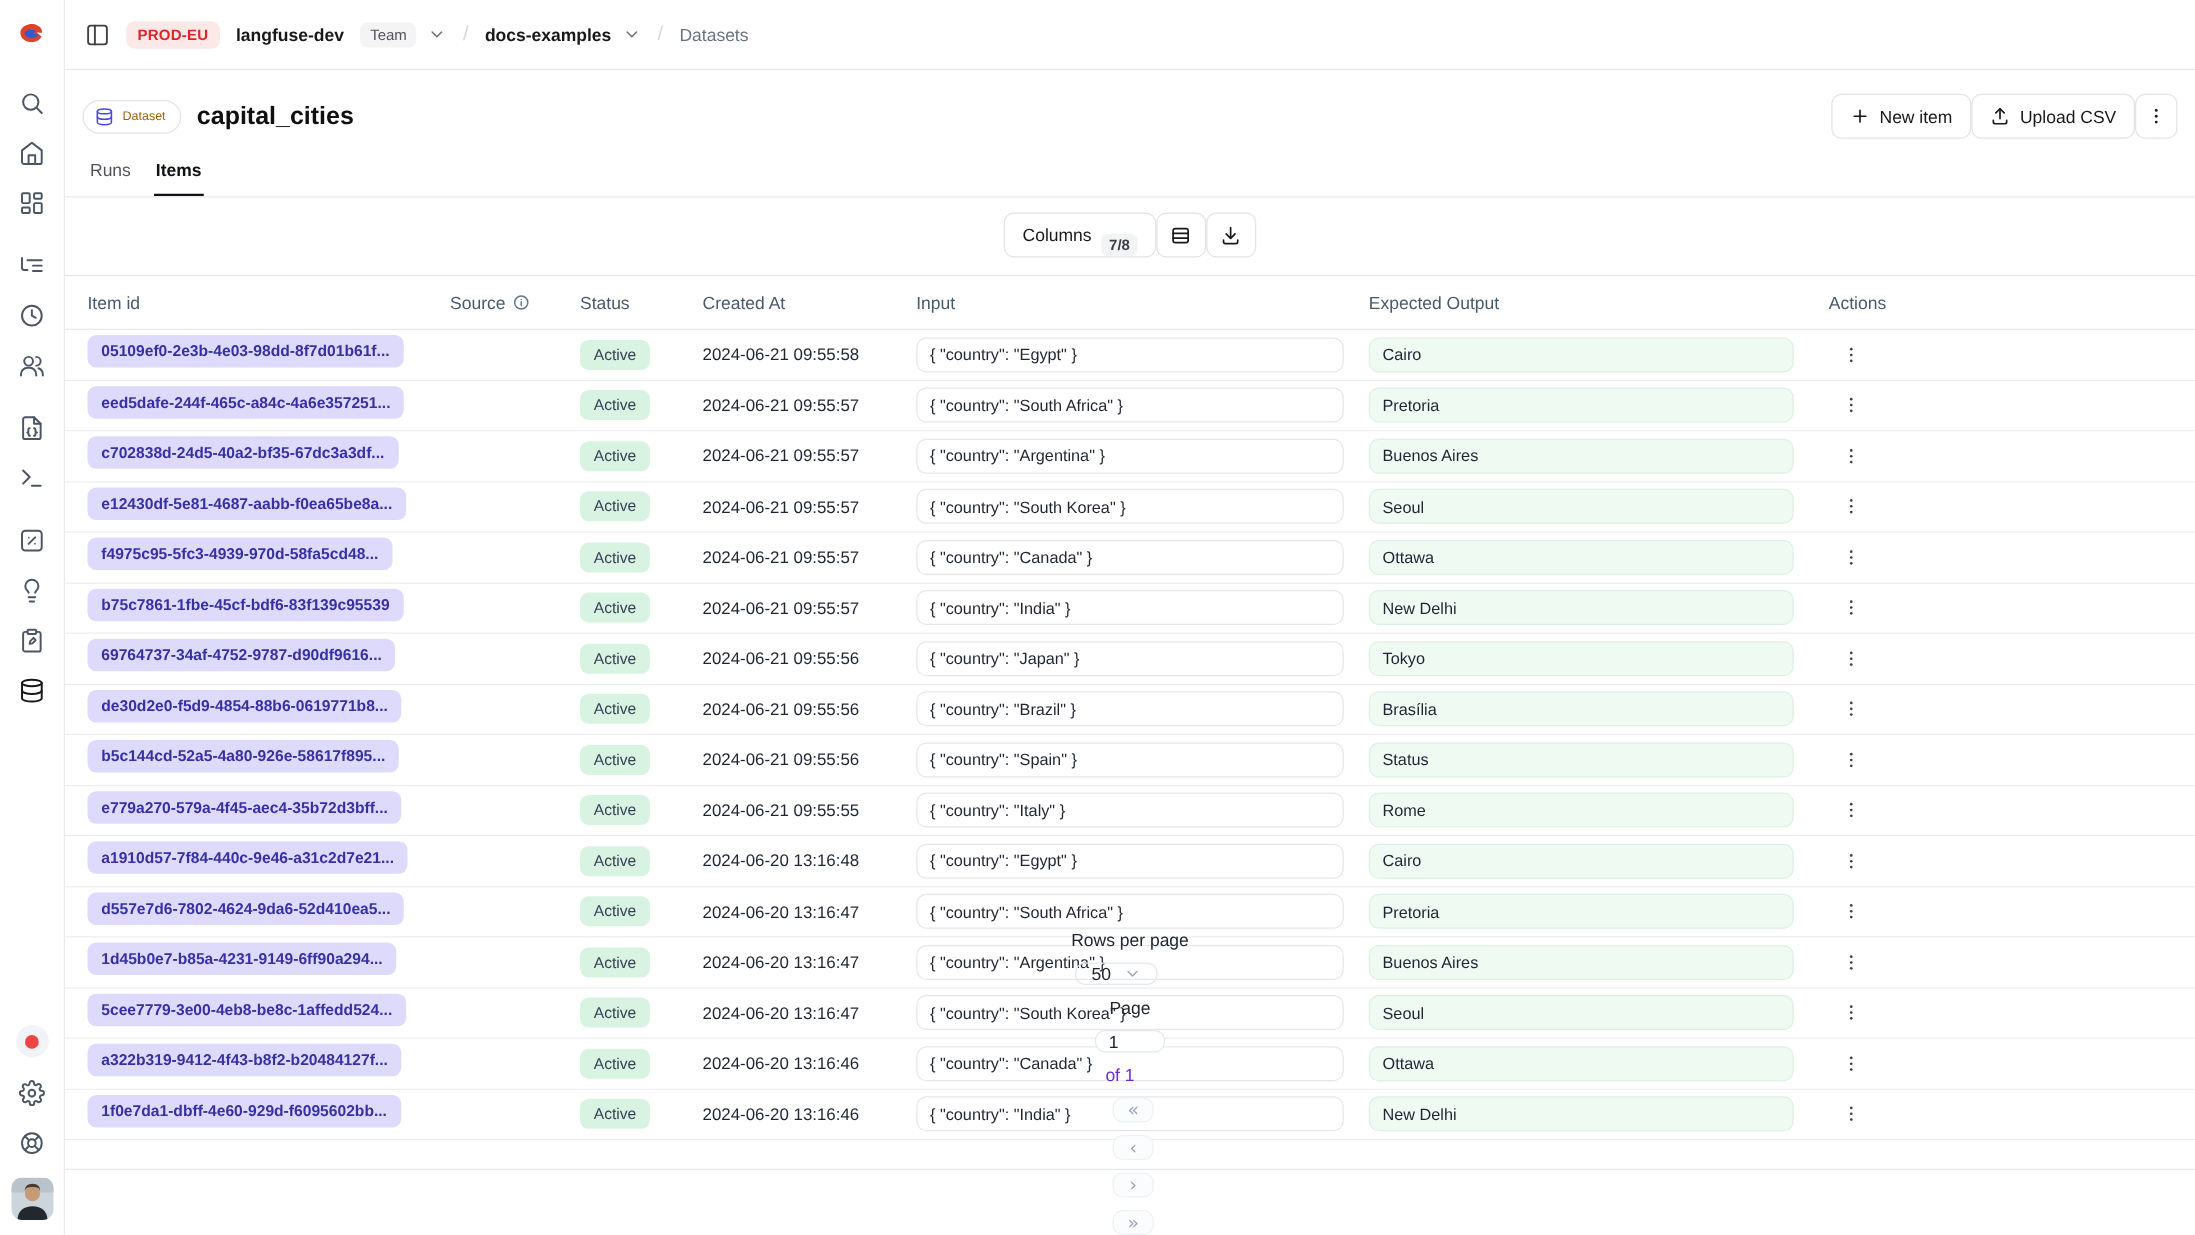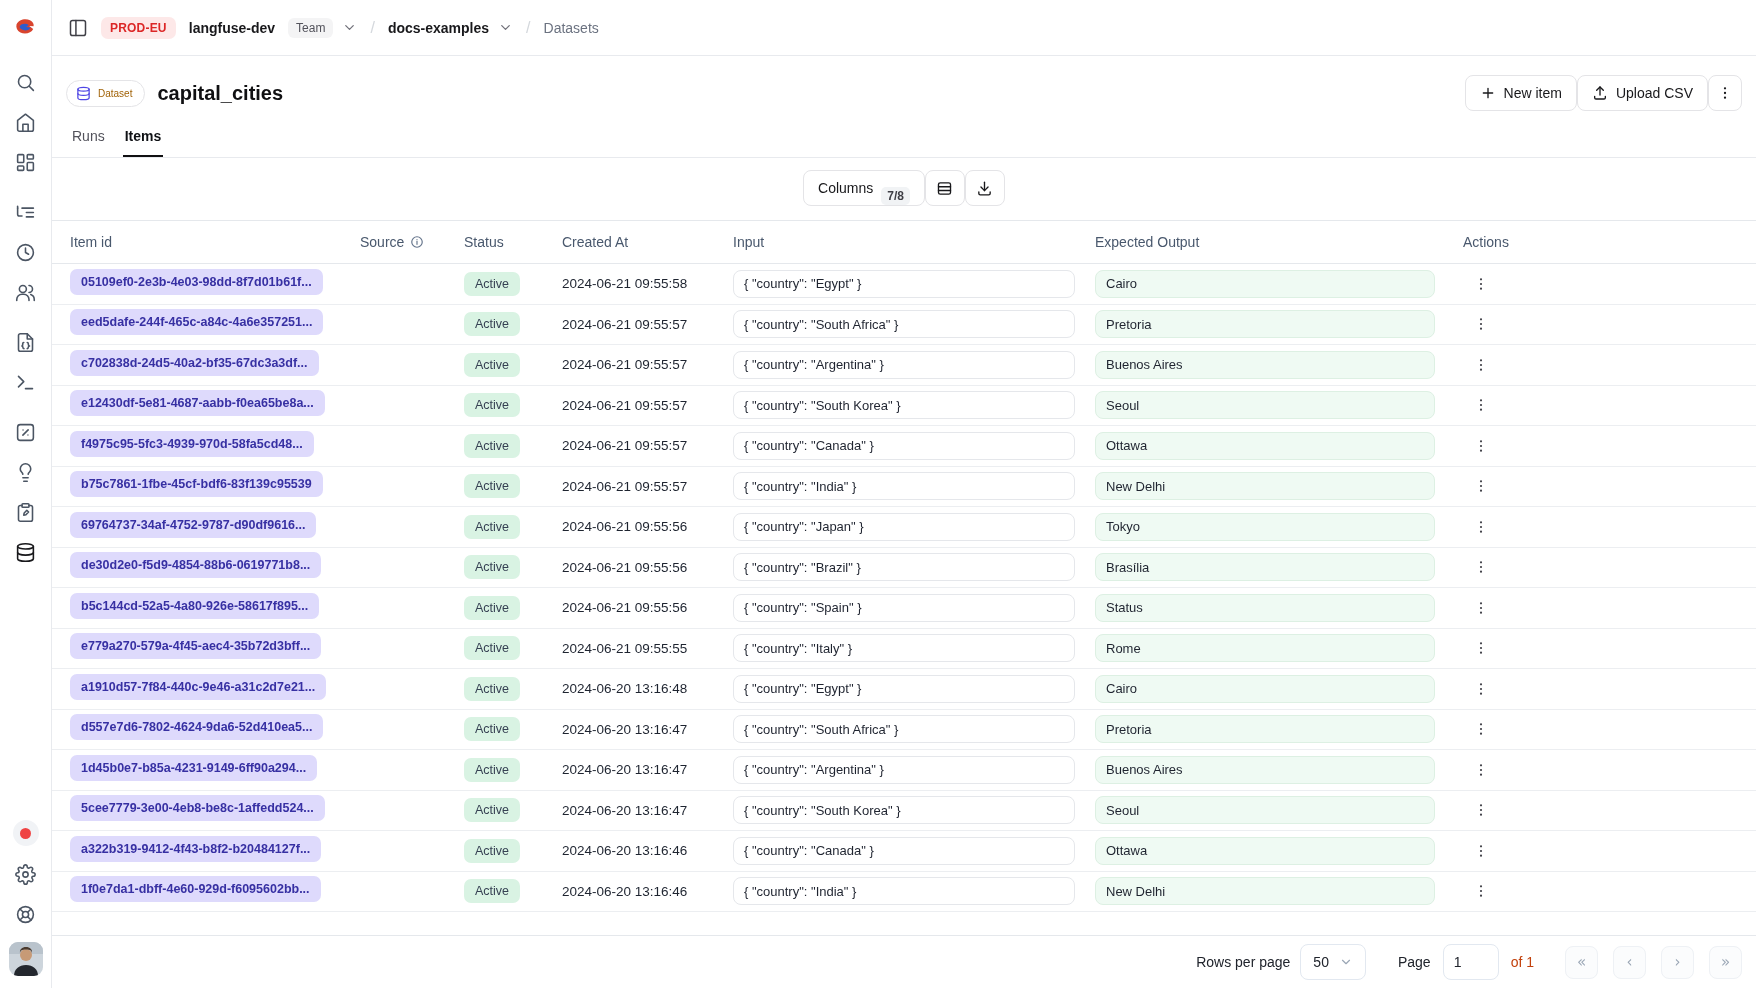--- a/index.html
+++ b/index.html
@@ -82,29 +82,29 @@
             padding:0 10px; font-size:13px; color:#1f2430; border-radius:8px;
             white-space:nowrap; overflow:hidden; }
   .in-box { background:#fff; border:1px solid #e5e7eb; }
   .out-box { background:#effaf3; border:1px solid #ddf0e3; }
   .kebab { margin-left:14px; width:24px; height:24px; display:flex; align-items:center;
            justify-content:center; color:#3f3f46; cursor:pointer; }
 
   
   .pager { margin-top:auto; border-top:1px solid #e5e8ec; height:53px; display:flex;
            align-items:center; justify-content:flex-end; padding:0 14px; gap:10px;
-           flex-shrink:0; }
+           flex-shrink:0;flex-direction:column; }
   .pager-label { font-size:14px; color:#20242c; }
   .pager-select { display:flex; align-items:center; gap:10px; height:36px; padding:0 12px;
                   border:1px solid #e2e8f0; border-radius:8px; font-size:14px; color:#20242c;
                   cursor:pointer; margin-right:22px; }
   .page-input { width:56px; height:36px; border:1px solid #e2e8f0; border-radius:8px;
                 font-size:14px; color:#20242c; padding:0 10px; font-family:inherit;
                 margin:0 2px; }
-  .of-label { font-size:14px; color:#c2410c; margin-right:16px; }
+  .of-label { font-size:14px; color:#6d28d9; margin-right:16px; }
   .nav-btn { width:33px; height:33px; border-radius:8px; background:#fbfcfd;
              border:1px solid #eef1f5; color:#9aa6b5; font-size:15px; display:flex;
              align-items:center; justify-content:center; cursor:pointer; margin-left:5px;
              font-family:"DejaVu Sans", sans-serif; }
 </style>
 </head>
 <body>
 
 <nav class="rail">
   <span>

